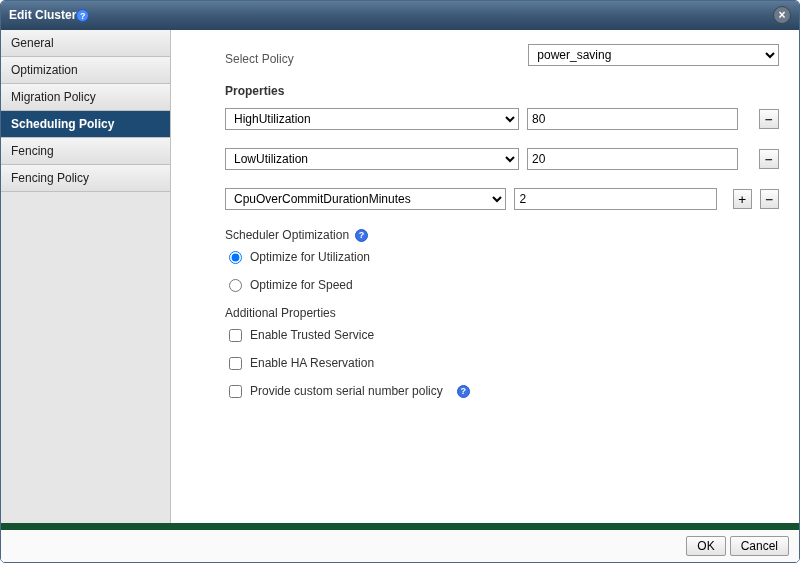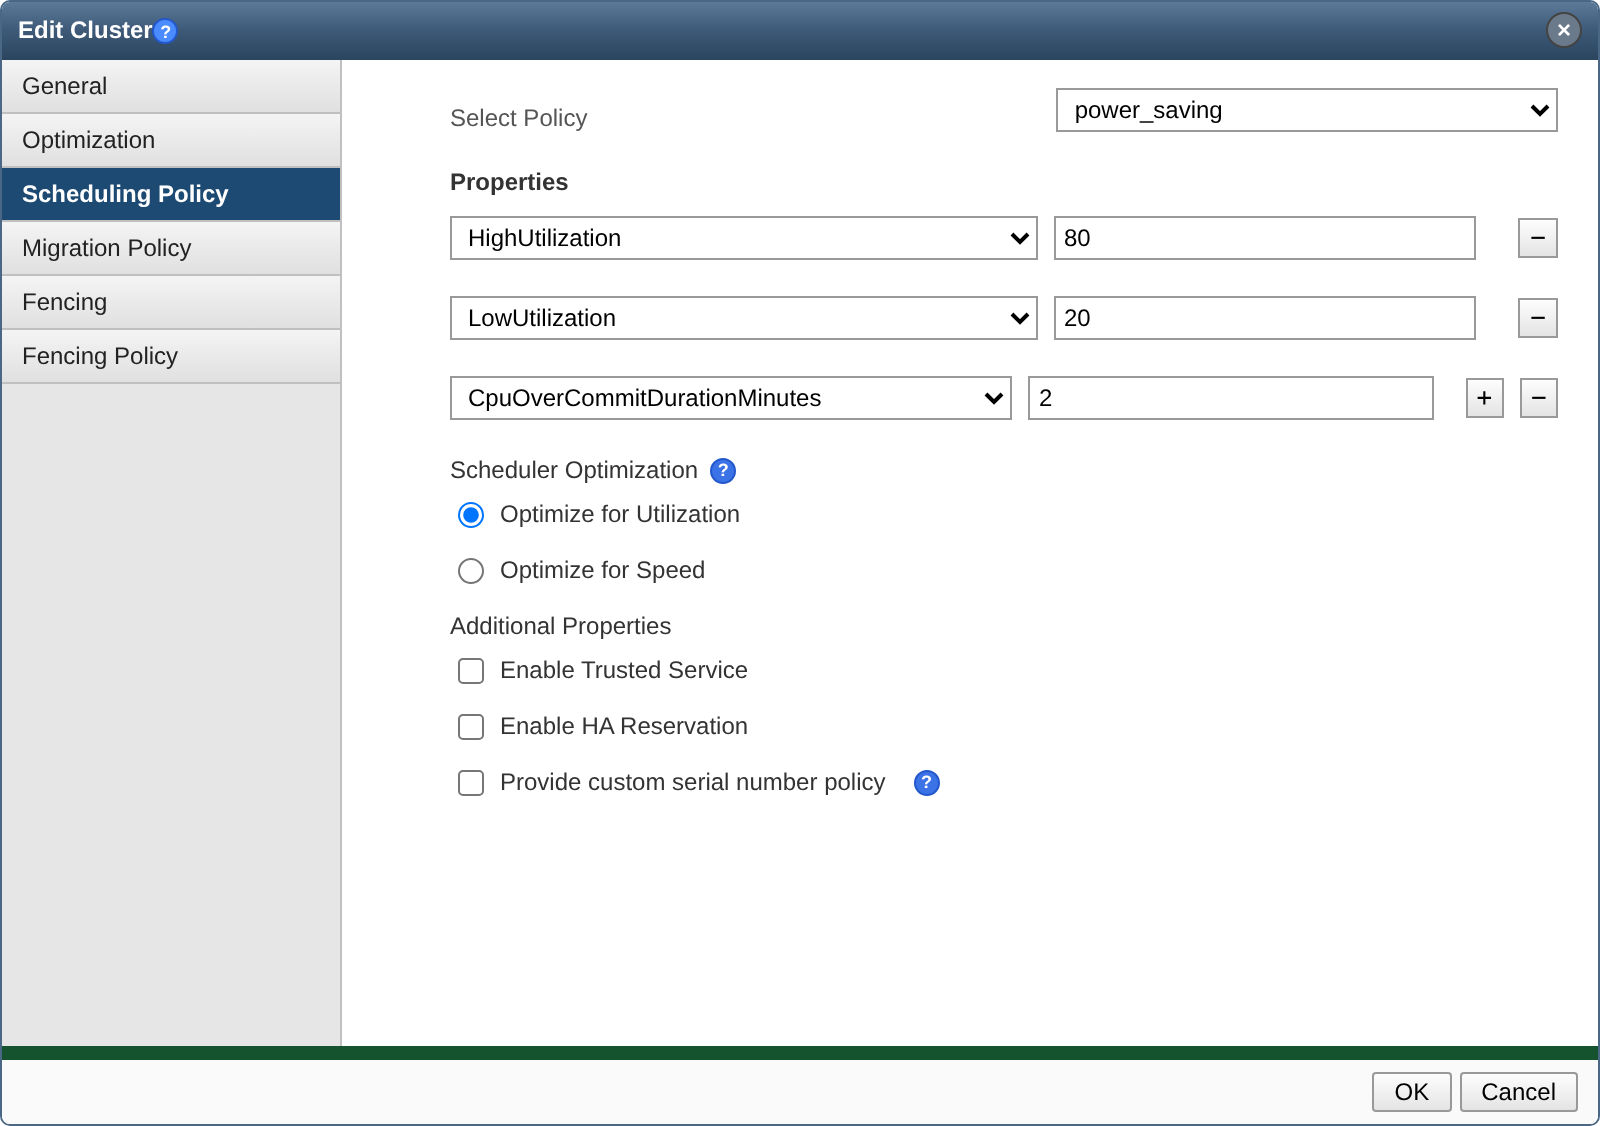--- a/index.html
+++ b/index.html
@@ -182,22 +182,22 @@
       <span class="help-icon">?</span>
     </div>
     <span class="close-x">×</span>
   </div>
 
   <div class="body">
 
     <div class="sidebar" id="sidebar">
         <div class="sidebar-item"><span>General</span></div>
         <div class="sidebar-item"><span>Optimization</span></div>
+        <div class="sidebar-item"><span>Migration Policy</span></div>
         <div class="sidebar-item selected"><span>Scheduling Policy</span></div>
-        <div class="sidebar-item"><span>Migration Policy</span></div>
         <div class="sidebar-item"><span>Fencing</span></div>
         <div class="sidebar-item"><span>Fencing Policy</span></div>
       </div>
 
     <div class="content">
 
       <div class="row">
         <span class="label select-policy-label">Select Policy</span>
         <select class="policy">
           <option>power_saving</option>

